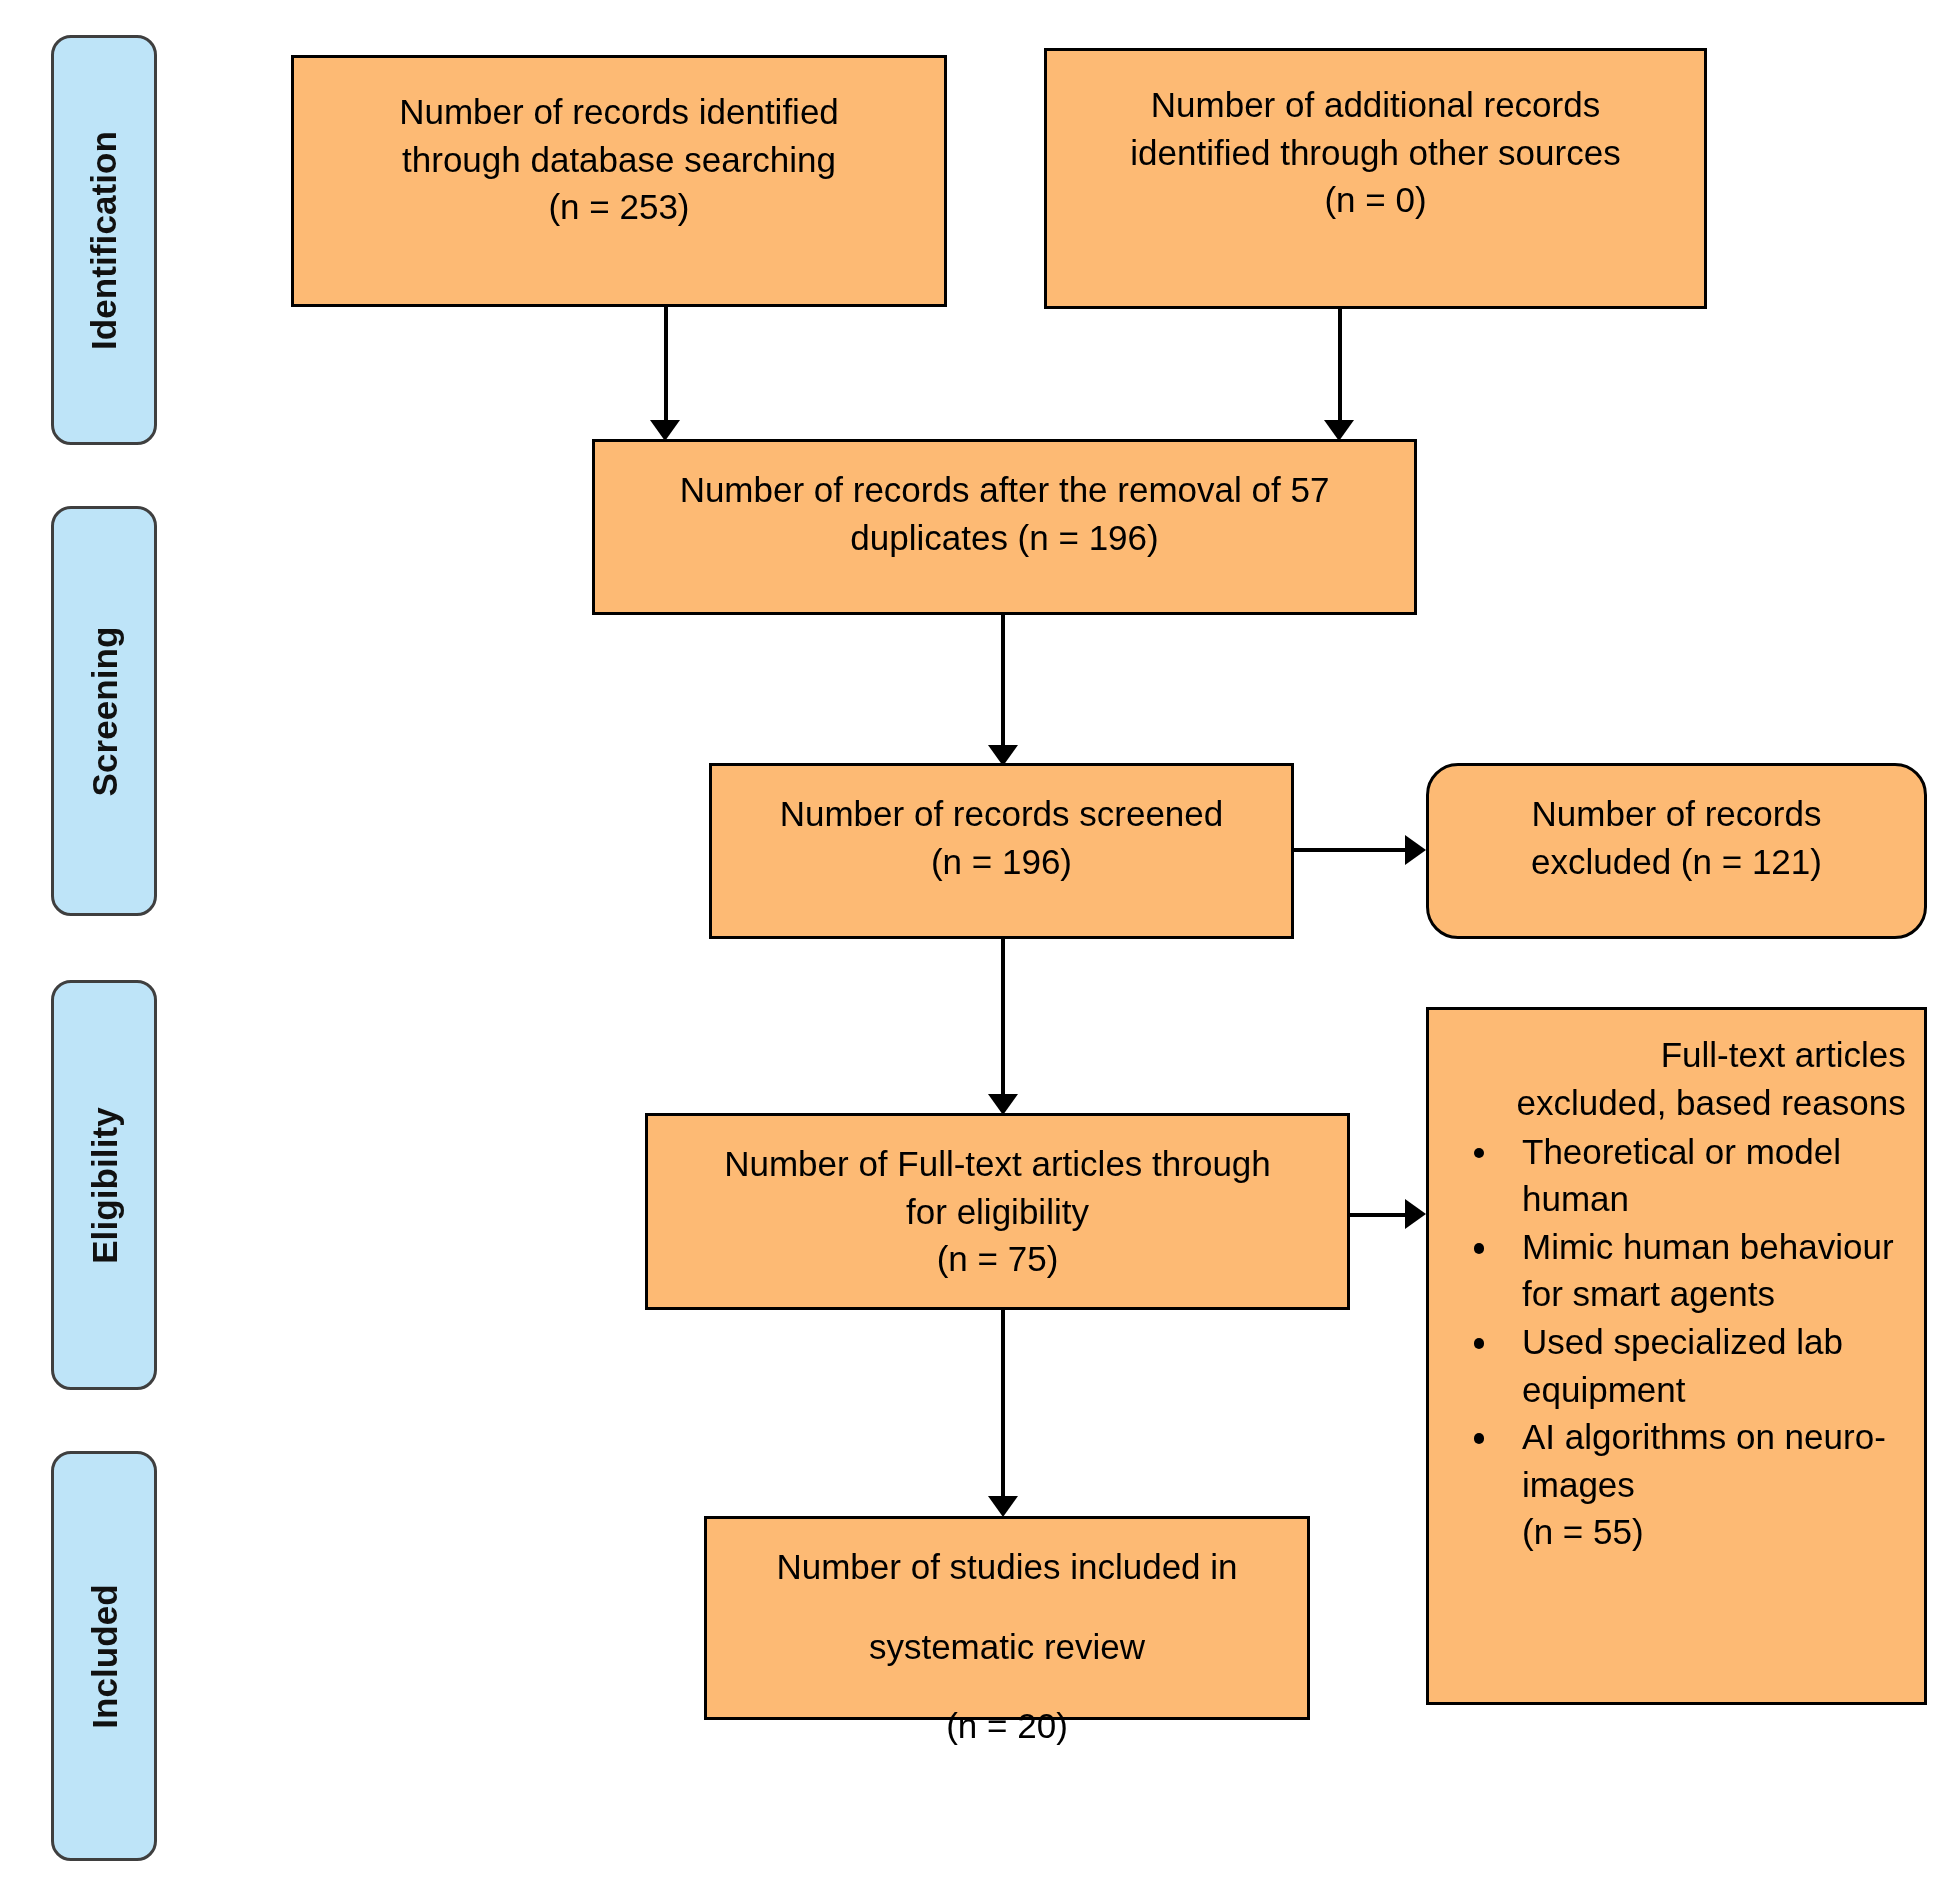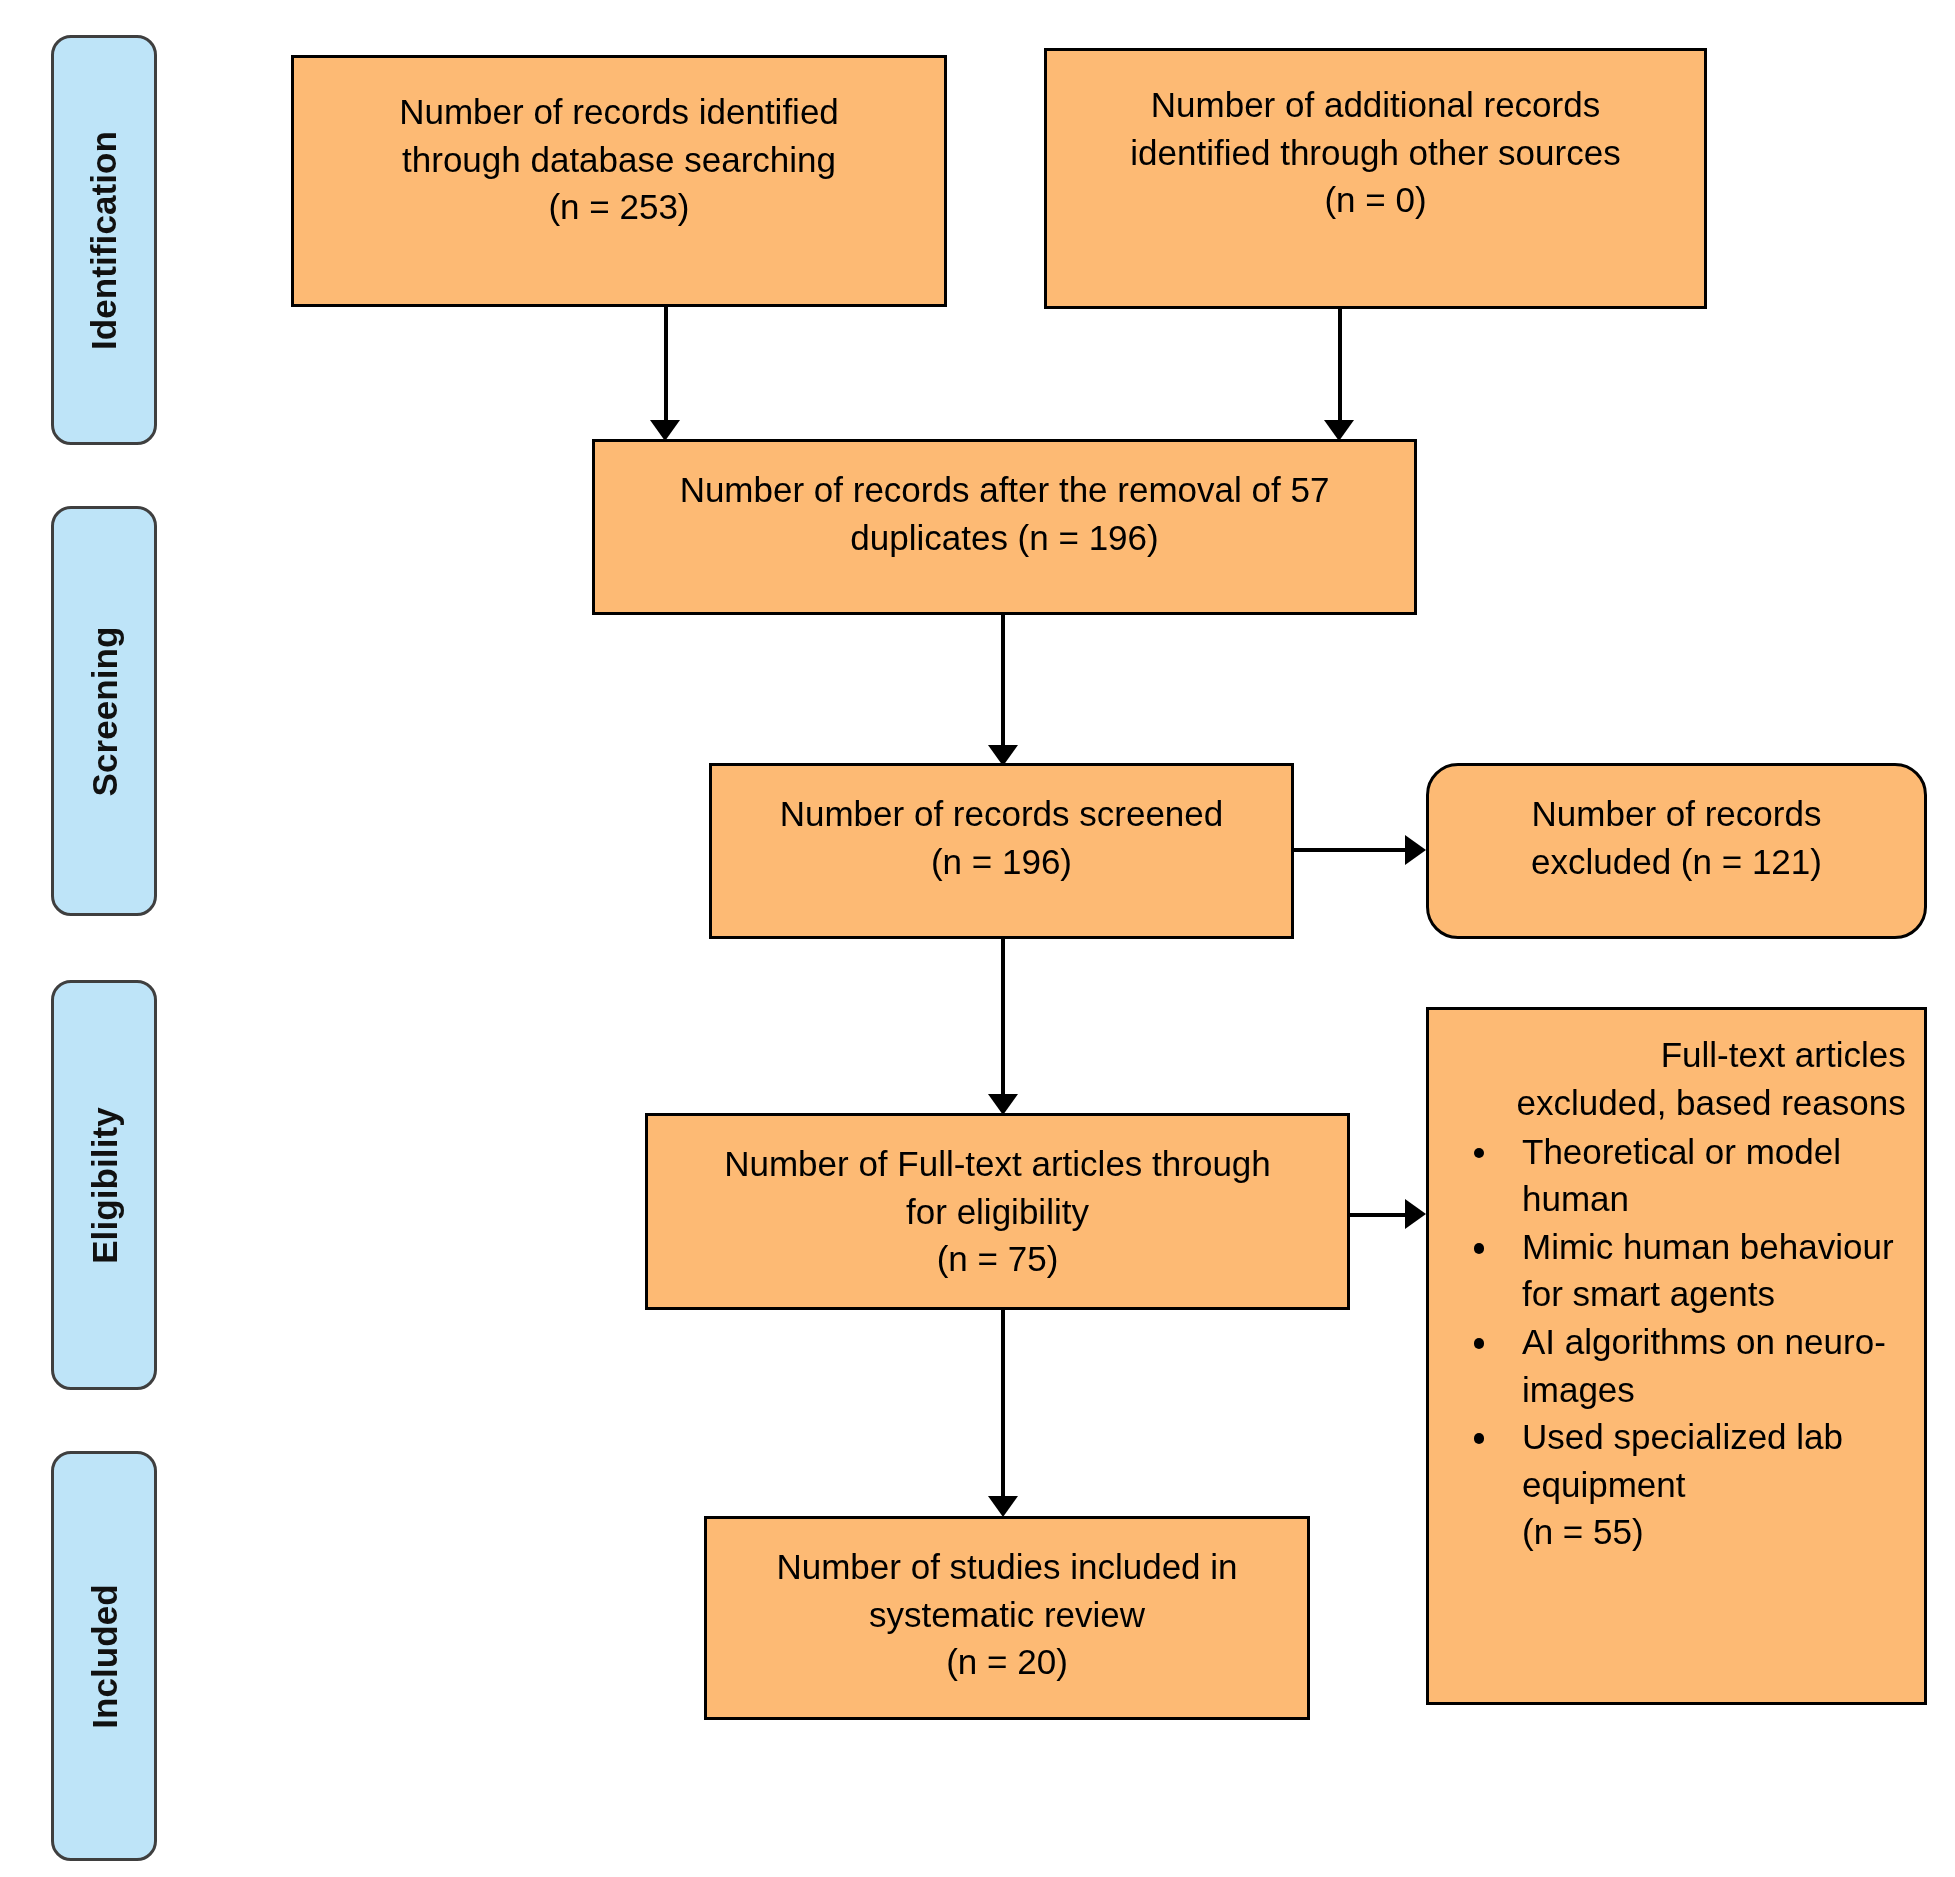--- a/index.html
+++ b/index.html
@@ -210,36 +210,36 @@
       <div class="reason-item">
         <span class="bullet"></span>
         <span>Theoretical or model human</span>
       </div>
       <div class="reason-item">
         <span class="bullet"></span>
         <span>Mimic human behaviour for smart agents</span>
       </div>
       <div class="reason-item">
         <span class="bullet"></span>
+        <span>Used specialized lab equipment</span>
+      </div>
+      <div class="reason-item">
+        <span class="bullet"></span>
         <span>AI algorithms on neuro-images</span>
-      </div>
-      <div class="reason-item">
-        <span class="bullet"></span>
-        <span>Used specialized lab equipment</span>
       </div>
       <div class="reasons-count">(n = 55)</div>
     </div>
   </div>
 
   <div class="hline" style="left:1350px; top:1213px; width:56px;"></div>
   <div class="arrow-right" style="left:1405px; top:1199px;"></div>
 
   <div class="vline" style="left:1001px; top:1310px; height:190px;"></div>
   <div class="arrow-down" style="left:988px; top:1496px;"></div>
 
-  <div class="pbox pad-top-md" style="left:704px; top:1516px; width:606px; height:204px;">
+  <div class="pbox pad-top-md" style="left:704px; top:1516px; width:606px; height:204px;gap:32px;">
     <div class="ptext">Number of studies included in</div>
     <div class="ptext">systematic review</div>
     <div class="ptext">(n = 20)</div>
   </div>
 
 </div>
 
 
 </body></html>

